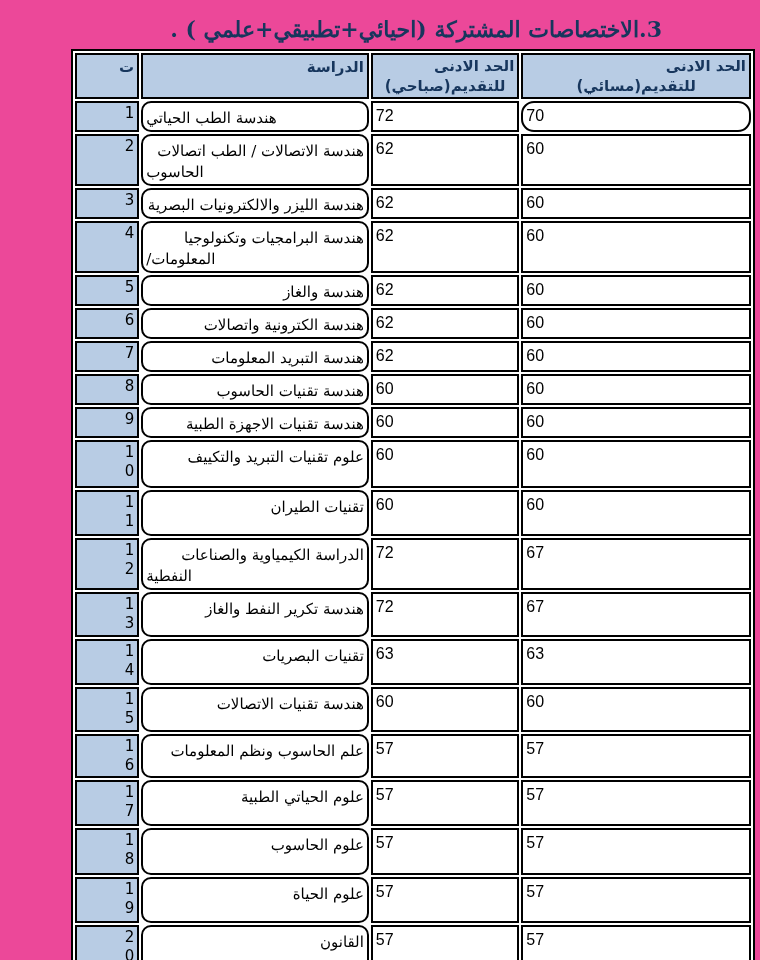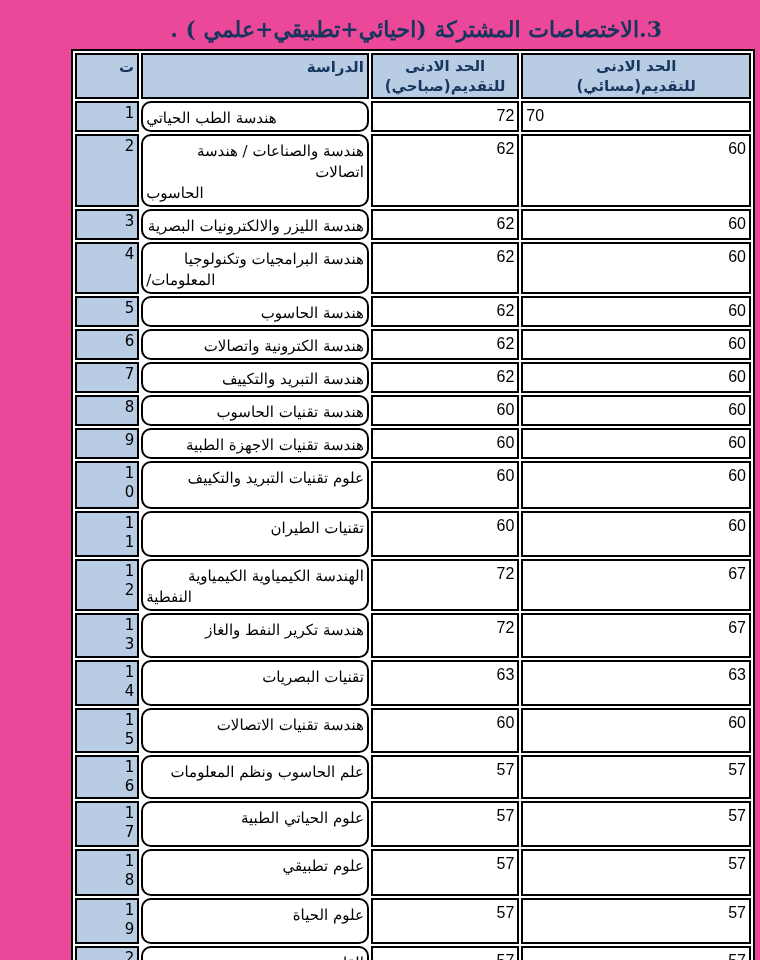--- a/index.html
+++ b/index.html
@@ -49,21 +49,21 @@
     background:#b8cce4;
     color:#17365d;
     font-weight:bold;
     font-size:15px;
     line-height:20px;
     height:44px;
   }
   th.h-index{direction:rtl;text-align:right;padding-top:2px;}
   th.h-study{direction:rtl;text-align:right;padding-top:2px;padding-left:21px;}
   th.h-num{direction:rtl;}
-  th.h-num .ln1{text-align:center;}
+  th.h-num .ln1{text-align:right;}
   th.h-num .ln2{text-align:center;}
 
   
   td.idx{
     background:#b8cce4;
     text-align:right;
     font-size:15px;
     line-height:19px;
     padding-right:3px;
     color:#000;
@@ -75,31 +75,31 @@
     font-size:15px;
     line-height:21px;
     color:#000;
     font-family:"DejaVu Serif","Liberation Serif",serif;
     padding-top:5px;
     border-radius:10px;
   }
   td.study .ln2{text-align:left;}
   
   td.num{
-    text-align:right;
+    text-align:left;
     font-size:16px;
     line-height:19px;
     color:#000;
     padding-top:3px;
     font-family:"Liberation Sans","DejaVu Sans",sans-serif;
   }
   
   tbody tr:nth-child(1) td.study{text-align:right;}
   tbody tr:nth-child(1) td.study .ln1{text-align:left;}
-  tbody tr:nth-child(1) td.evening{text-align:left;padding-left:3px;}
+  tbody tr:nth-child(1) td.evening{text-align:left;padding-left:3px;border-radius:13px;}
 
   
   tbody tr:nth-child(1) {height:19px;}
   tbody tr:nth-child(2) {height:47px;}
   tbody tr:nth-child(3) {height:22px;}
   tbody tr:nth-child(4) {height:47px;}
   tbody tr:nth-child(5) {height:24px;}
   tbody tr:nth-child(6) {height:23px;}
   tbody tr:nth-child(7) {height:24px;}
   tbody tr:nth-child(8) {height:25px;}
@@ -154,21 +154,21 @@
             <div class="ln1">هندسة الطب الحياتي</div>
           </td>
           <td class="num morning">72</td>
           <td class="num evening">70</td>
         </tr>
         <tr>
           <td class="idx">
             <div>2</div>
           </td>
           <td class="study">
-            <div class="ln1">هندسة والصناعات / هندسة اتصالات</div>
+            <div class="ln1">هندسة الاتصالات / الطب اتصالات</div>
             <div class="ln2">الحاسوب</div>
           </td>
           <td class="num morning">62</td>
           <td class="num evening">60</td>
         </tr>
         <tr>
           <td class="idx">
             <div>3</div>
           </td>
           <td class="study">
@@ -186,41 +186,41 @@
             <div class="ln2">المعلومات/</div>
           </td>
           <td class="num morning">62</td>
           <td class="num evening">60</td>
         </tr>
         <tr>
           <td class="idx">
             <div>5</div>
           </td>
           <td class="study">
-            <div class="ln1">هندسة الحاسوب</div>
+            <div class="ln1">هندسة والغاز</div>
           </td>
           <td class="num morning">62</td>
           <td class="num evening">60</td>
         </tr>
         <tr>
           <td class="idx">
             <div>6</div>
           </td>
           <td class="study">
             <div class="ln1">هندسة الكترونية واتصالات</div>
           </td>
           <td class="num morning">62</td>
           <td class="num evening">60</td>
         </tr>
         <tr>
           <td class="idx">
             <div>7</div>
           </td>
           <td class="study">
-            <div class="ln1">هندسة التبريد والتكييف</div>
+            <div class="ln1">هندسة التبريد المعلومات</div>
           </td>
           <td class="num morning">62</td>
           <td class="num evening">60</td>
         </tr>
         <tr>
           <td class="idx">
             <div>8</div>
           </td>
           <td class="study">
             <div class="ln1">هندسة تقنيات الحاسوب</div>
@@ -259,21 +259,21 @@
           </td>
           <td class="num morning">60</td>
           <td class="num evening">60</td>
         </tr>
         <tr>
           <td class="idx">
             <div>1</div>
             <div>2</div>
           </td>
           <td class="study">
-            <div class="ln1">الهندسة الكيمياوية الكيمياوية</div>
+            <div class="ln1">الدراسة الكيمياوية والصناعات</div>
             <div class="ln2">النفطية</div>
           </td>
           <td class="num morning">72</td>
           <td class="num evening">67</td>
         </tr>
         <tr>
           <td class="idx">
             <div>1</div>
             <div>3</div>
           </td>
@@ -326,21 +326,21 @@
           </td>
           <td class="num morning">57</td>
           <td class="num evening">57</td>
         </tr>
         <tr>
           <td class="idx">
             <div>1</div>
             <div>8</div>
           </td>
           <td class="study">
-            <div class="ln1">علوم تطبيقي</div>
+            <div class="ln1">علوم الحاسوب</div>
           </td>
           <td class="num morning">57</td>
           <td class="num evening">57</td>
         </tr>
         <tr>
           <td class="idx">
             <div>1</div>
             <div>9</div>
           </td>
           <td class="study">

